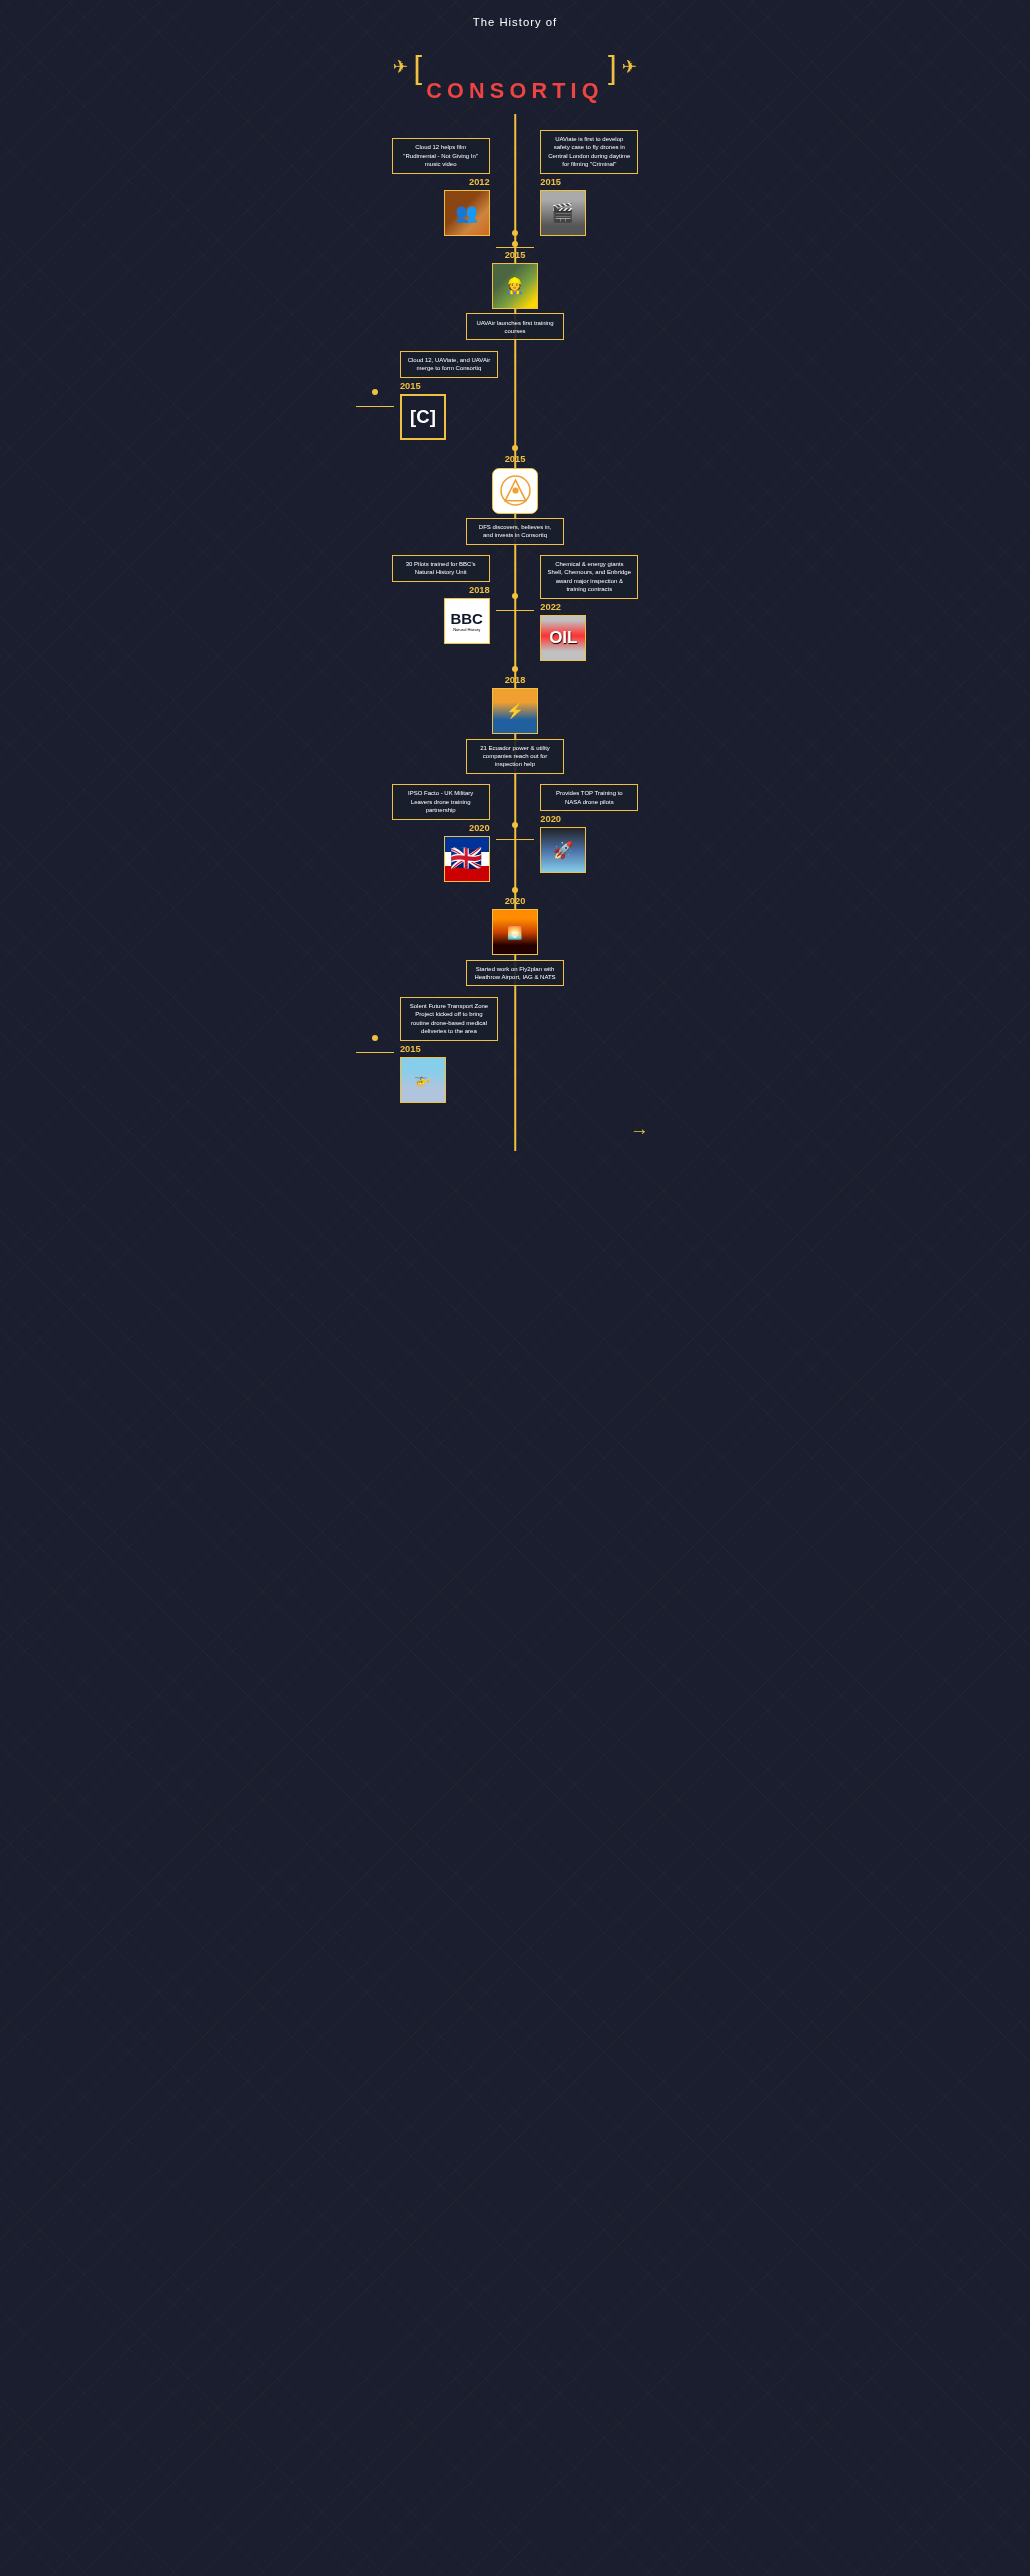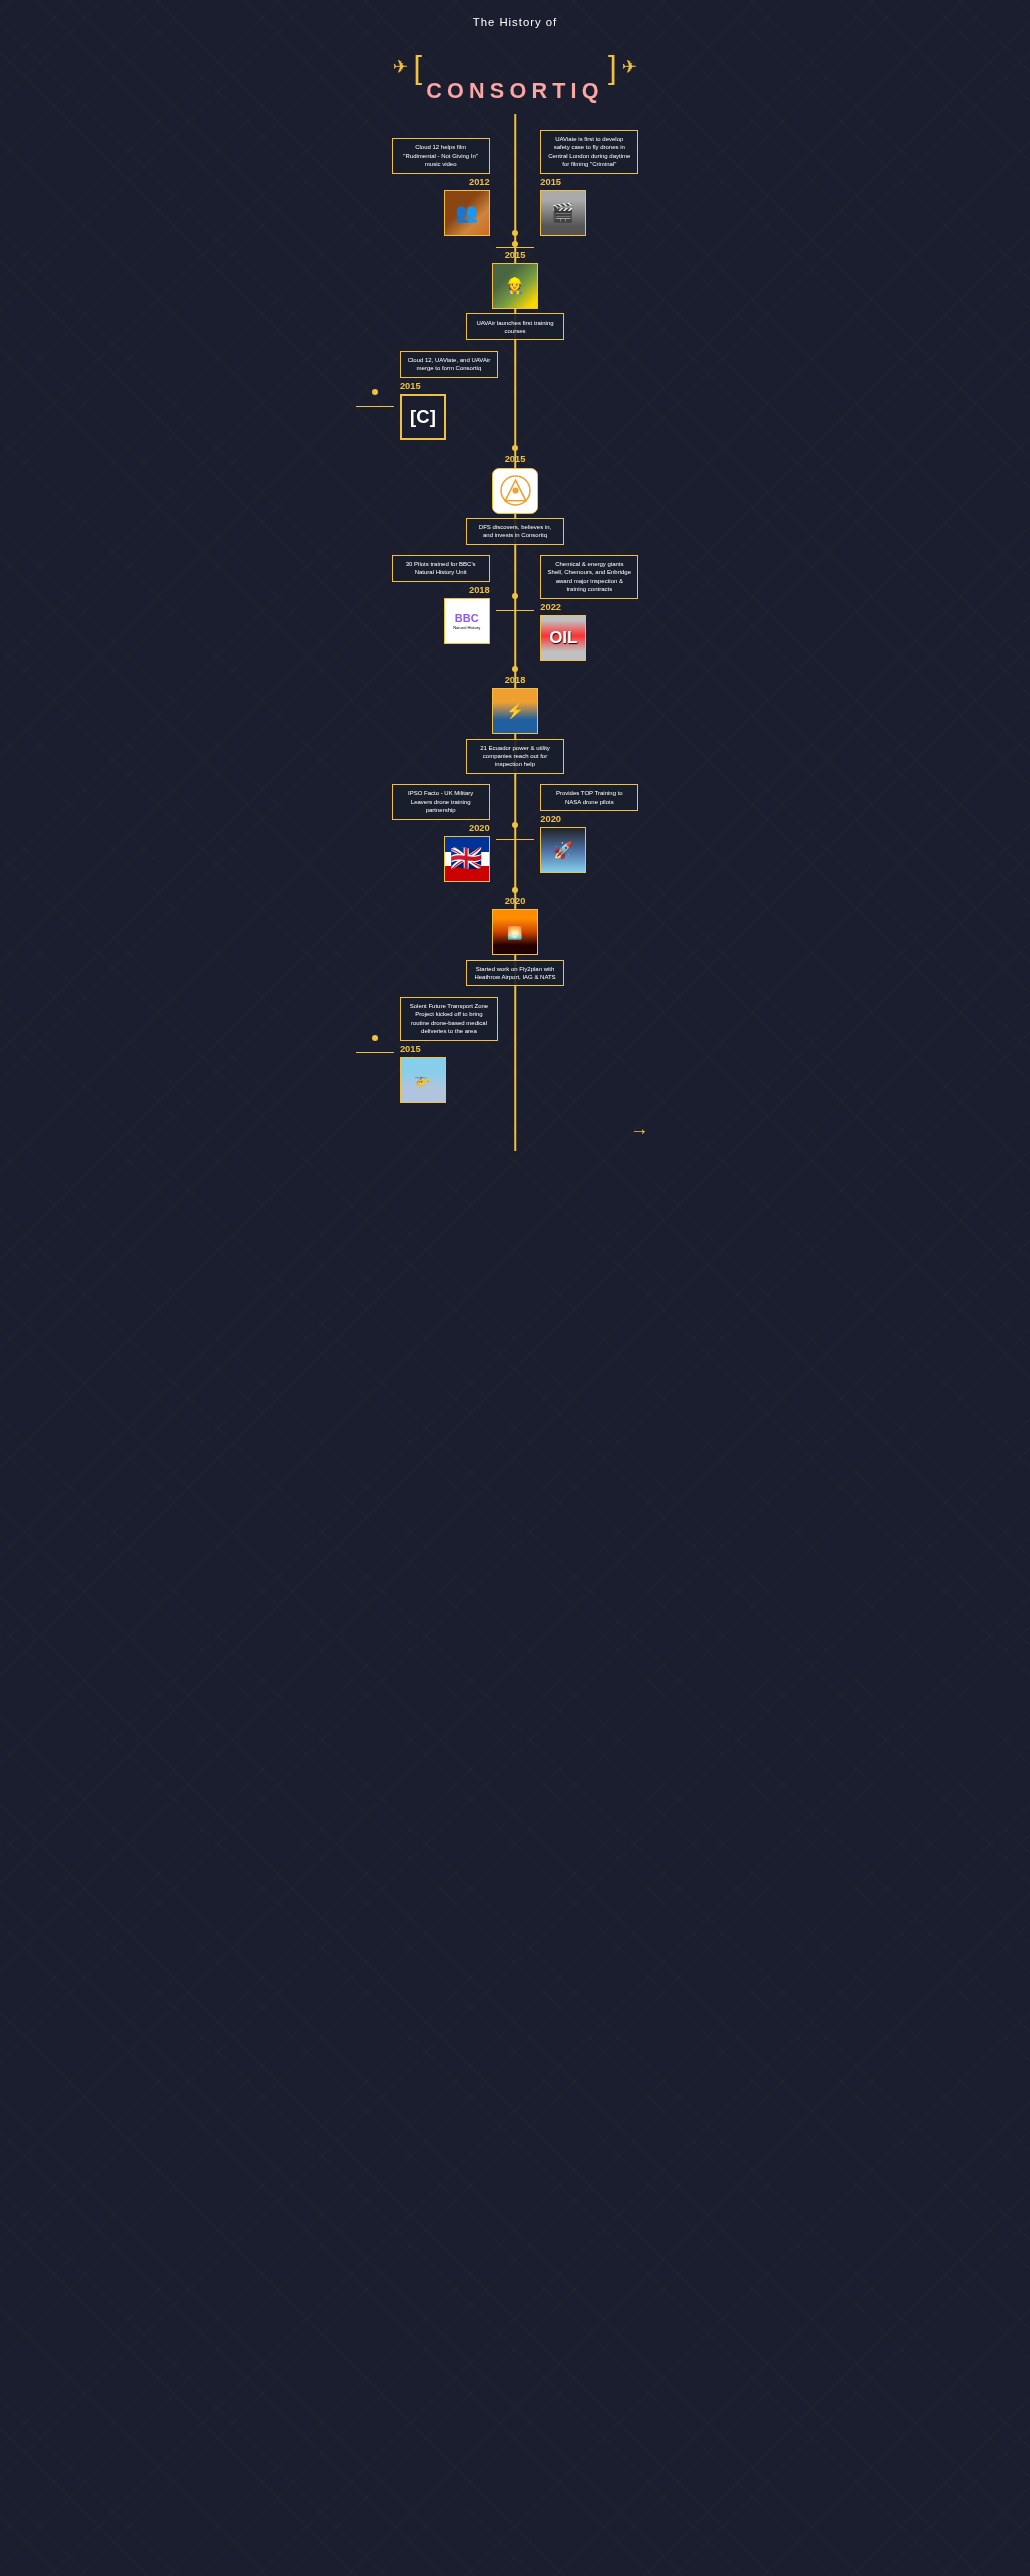--- a/index.html
+++ b/index.html
@@ -73,21 +73,21 @@
     }
     .bracket {
       color: #f0c040;
       font-size: 31px;
       font-weight: 100;
       line-height: 1;
     }
     .header-main-title {
       font-size: 21.6px;
       font-weight: bold;
-      color: #fca5a5;
+      color: #ef4444;
       letter-spacing: 5.2px;
       margin-top: 48px;
     }
 
     
     .timeline {
       position: relative;
       padding: 10.3px 0;
       width: 100%;
     }
@@ -264,21 +264,21 @@
     </div>
 
     <div style="display:flex; width:100%; position:relative; margin-bottom:0; align-items:flex-start; padding: 5.2px 0;">
       <div style="width:44%; display:flex; flex-direction:column; align-items:flex-end; padding-right:6.2px; z-index:2;">
         <div class="info-box">
           <span>30 Pilots trained for BBC's Natural History Unit</span>
         </div>
         <div class="year-label">2018</div>
         <div class="img-box">
           <div style="width:100%;height:100%;background:#fff;display:flex;flex-direction:column;align-items:center;justify-content:center;">
-            <div style="font-size:11px;font-weight:bold;color:#8b5cf6;line-height:1;">BBC</div>
+            <div style="font-size:15px;font-weight:bold;color:#0f172a;line-height:1;">BBC</div>
             <div style="font-size:4.1px;color:#000;text-align:center;margin-top:1px;">Natural History</div>
           </div>
         </div>
       </div>
       <div style="width:12%; display:flex; justify-content:center; align-items:flex-start; padding-top:41px; z-index:3; position:relative;">
         <div style="position:absolute; top:55px; left:0; right:50%; height:1px; background:#f0c040;"></div>
         <div style="position:absolute; top:55px; left:50%; right:0; height:1px; background:#f0c040;"></div>
         <div class="dot" style="margin-top:-3.1px;"></div>
       </div>
       <div style="width:44%; display:flex; flex-direction:column; align-items:flex-start; padding-left:6.2px; z-index:2;">

